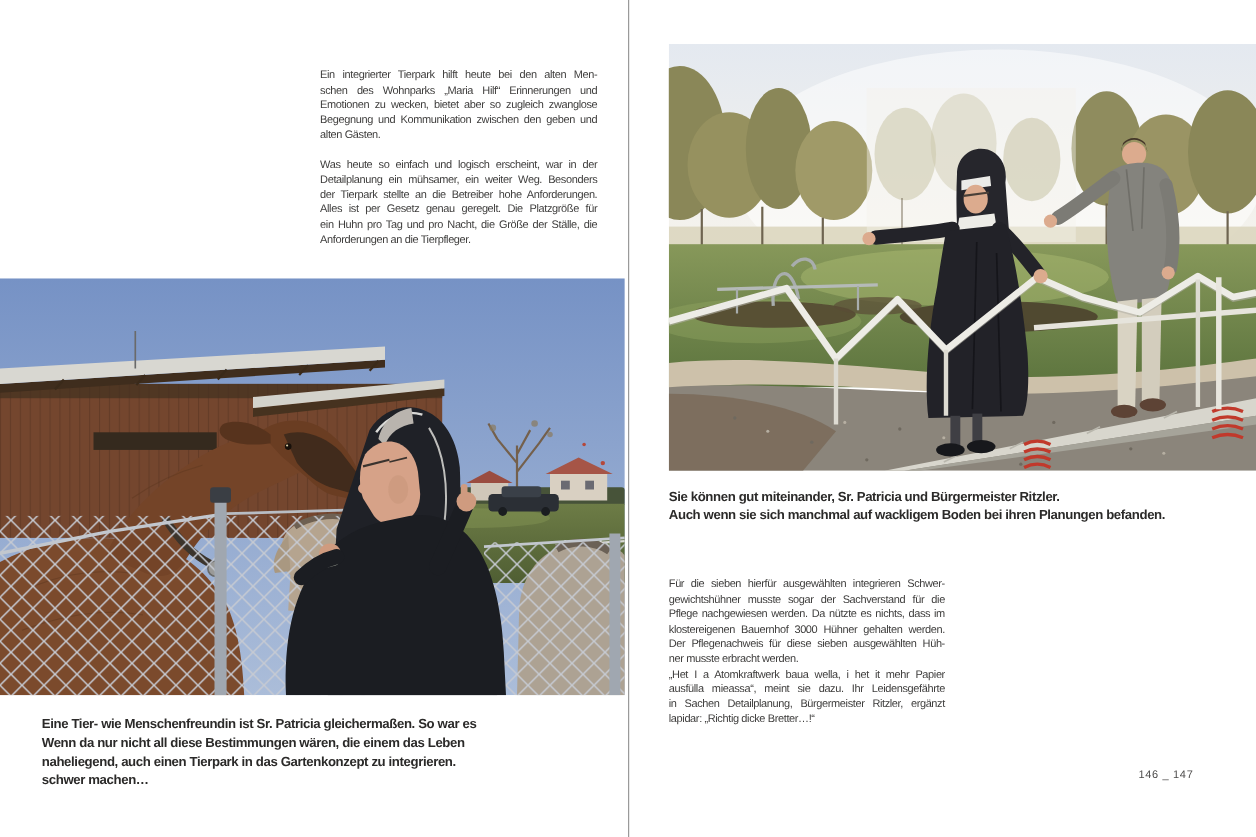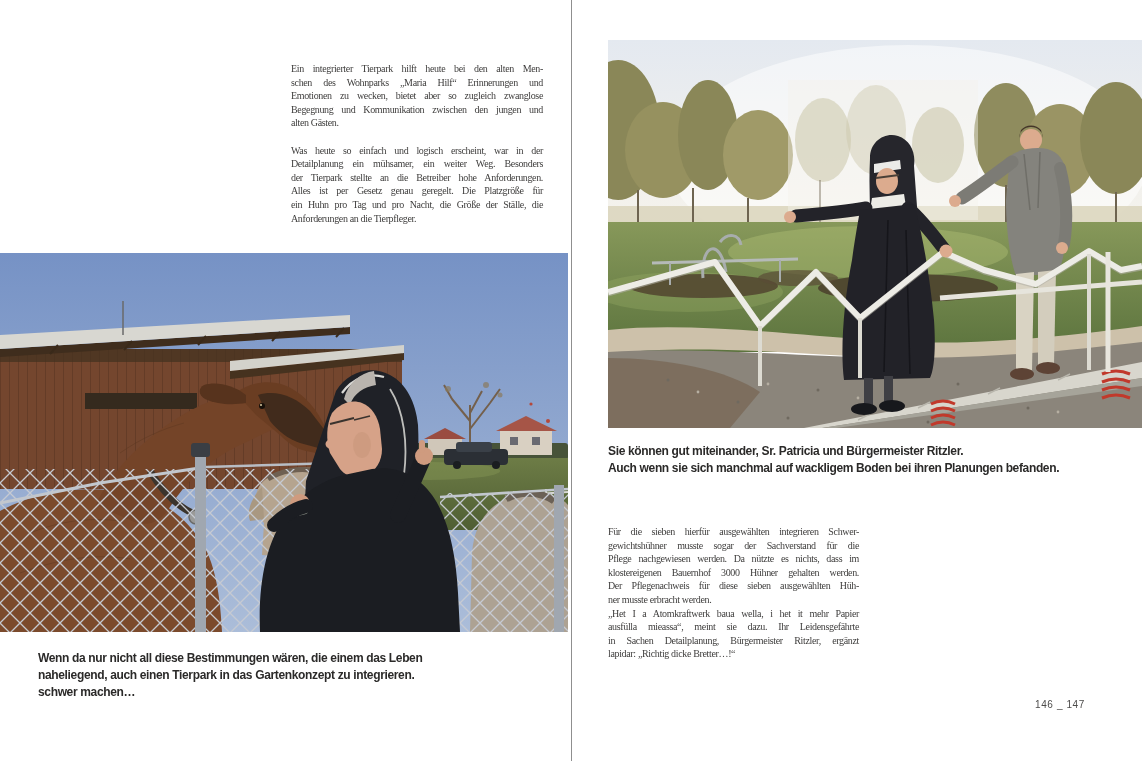--- a/index.html
+++ b/index.html
@@ -2,21 +2,21 @@
 <html><head>
 <meta charset="utf-8">
 <style>
   html,body { margin:0; padding:0; background:#ffffff; }
   .spread {
     position:relative; width:1142px; height:761px; background:#ffffff;
     overflow:hidden; font-family:"Liberation Sans", sans-serif;
   }
   .spine { position:absolute; left:571px; top:0; width:1px; height:761px; background:#8f8f8f; }
 
-  .textcol { position:absolute; color:#3e3d3c; font-size:10px; line-height:13.6px; letter-spacing:-0.35px;font-family:Liberation Serif, serif; }
+  .textcol { position:absolute; color:#3e3d3c; font-size:10px; line-height:13.6px; letter-spacing:-0.35px; }
   .jpara .jline { text-align:justify; text-align-last:justify; white-space:nowrap; }
   .jpara .jline:last-child { text-align-last:left; }
   .intro .jpara + .jpara { margin-top:13.6px; }
   .bodyblock .jpara + .jpara { margin-top:0; }
 
   .caption { position:absolute; color:#2b2a29; font-weight:bold; font-size:12px; line-height:17px; letter-spacing:-0.35px; }
   .caption .capline { white-space:nowrap; }
 
   figure.photo { position:absolute; margin:0; padding:0; }
   figure.photo svg { display:block; }
@@ -33,21 +33,21 @@
 
   <div class="spine"></div>
 
   <section>
 
     <div class="textcol intro" style="left:291px; top:62px; width:252px;">
       <div class="jpara">
           <div class="jline">Ein integrierter Tierpark hilft heute bei den alten Men-</div>
           <div class="jline">schen des Wohnparks „Maria Hilf“ Erinnerungen und</div>
           <div class="jline">Emotionen zu wecken, bietet aber so zugleich zwanglose</div>
-          <div class="jline">Begegnung und Kommunikation zwischen den jungen und</div>
+          <div class="jline">Begegnung und Kommunikation zwischen den geben und</div>
           <div class="jline">alten Gästen.</div>
         </div>
       <div class="jpara">
           <div class="jline">Was heute so einfach und logisch erscheint, war in der</div>
           <div class="jline">Detailplanung ein mühsamer, ein weiter Weg. Besonders</div>
           <div class="jline">der Tierpark stellte an die Betreiber hohe Anforderungen.</div>
           <div class="jline">Alles ist per Gesetz genau geregelt. Die Platzgröße für</div>
           <div class="jline">ein Huhn pro Tag und pro Nacht, die Größe der Ställe, die</div>
           <div class="jline">Anforderungen an die Tierpfleger.</div>
         </div>
@@ -185,20 +185,21 @@
           <circle cx="424" cy="203" r="9" fill="#cf9b7f"></circle>
           <rect x="419" y="187" width="6" height="13" rx="3" fill="#cf9b7f"></rect>
           <circle cx="300" cy="251" r="10" fill="#cf9b7f"></circle>
           <rect x="286" y="252" width="22" height="11" rx="4" fill="#8a8f85" transform="rotate(-14 297 257)"></rect>
           <path d="M274,272 C284,262 294,256 306,253" stroke="#1b1d22" stroke-width="14" stroke-linecap="round" fill="none"></path>
         </g>
       </svg>
     </figure>
 
     <figcaption class="caption" style="left:38px; top:650px; width:400px;">
+        <div class="capline">Eine Tier- wie Menschenfreundin ist Sr. Patricia gleichermaßen. So war es</div>
         <div class="capline">Wenn da nur nicht all diese Bestimmungen wären, die einem das Leben</div>
         <div class="capline">naheliegend, auch einen Tierpark in das Gartenkonzept zu integrieren.</div>
         <div class="capline">schwer machen…</div>
       </figcaption>
   </section>
 
   <section>
 
     <figure class="photo" style="left:608px; top:40px; width:534px; height:388px;">
       <svg viewBox="0 0 534 388" width="534" height="388">

